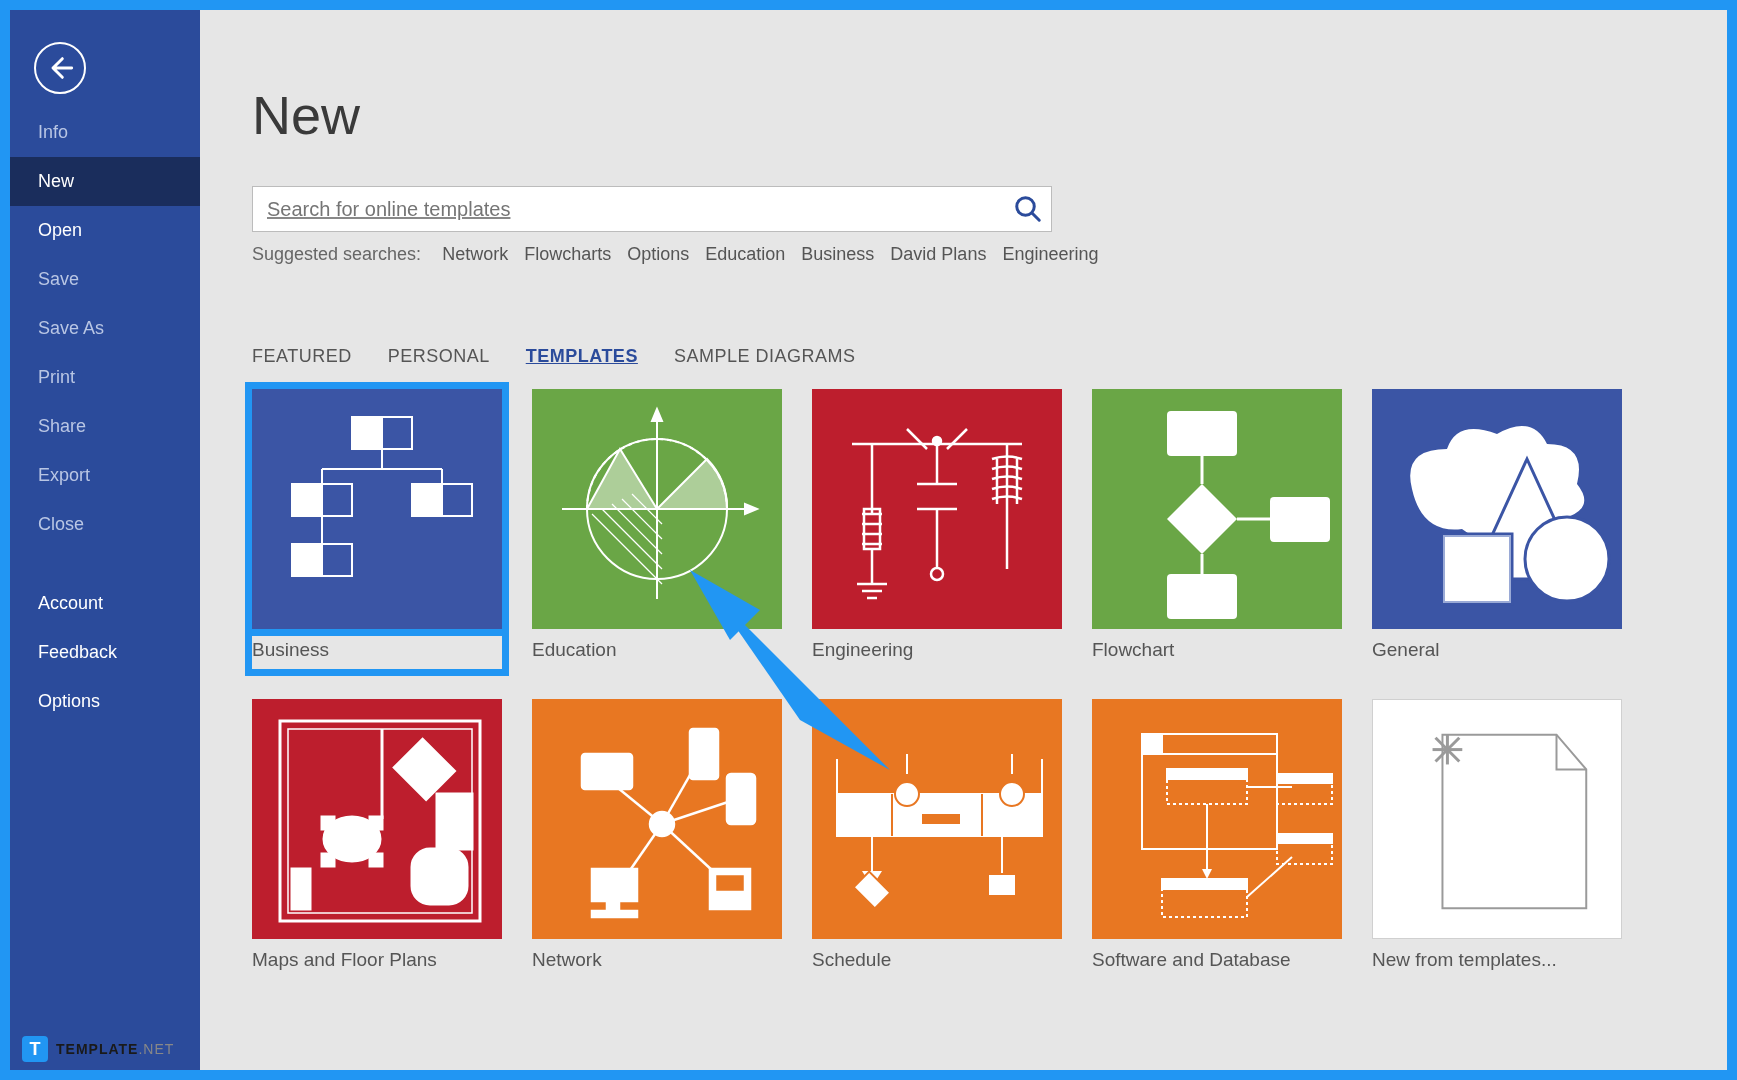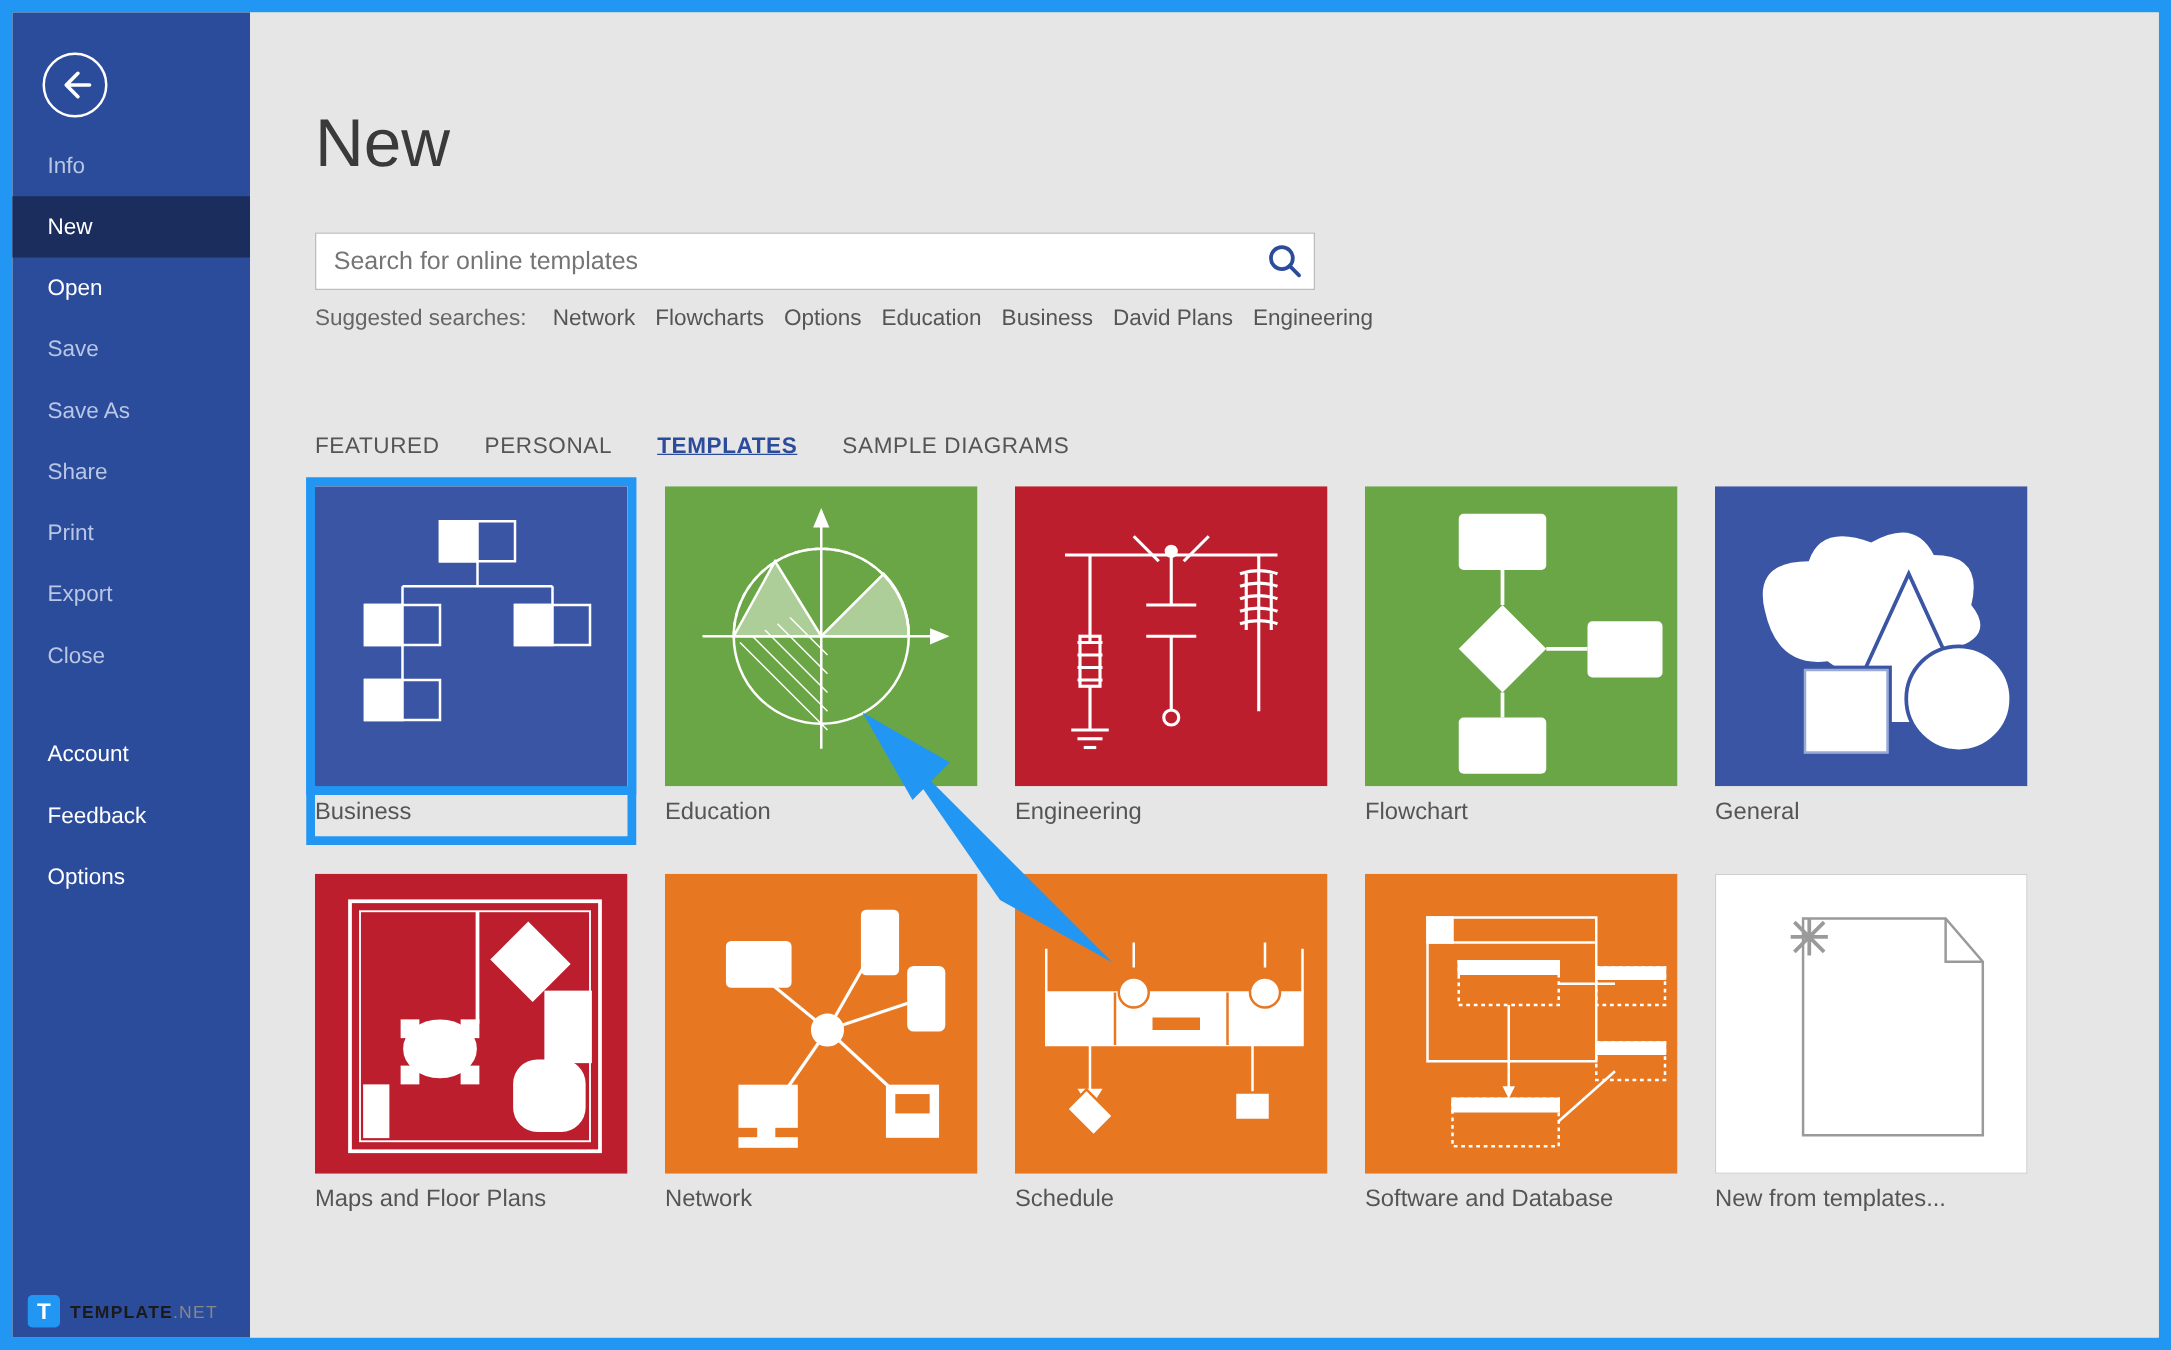--- a/index.html
+++ b/index.html
@@ -8,21 +8,21 @@
     background: #2196f3;
     width: 1737px;
     height: 1080px;
     padding: 10px;
     overflow: hidden;
   }
   .app {
     display: flex;
     width: 100%;
     height: 100%;
-    background: #fef9c3;
+    background: #0f172a;
     position: relative;
   }
   .titlebar {
     position: absolute;
     top: 0;
     left: 190px;
     right: 0;
     height: 38px;
     color: #888;
     font-size: 18px;
@@ -94,20 +94,21 @@
     padding: 0 8px 0 14px;
     margin-bottom: 12px;
   }
   .search-wrap input {
     flex: 1;
     border: none;
     outline: none;
     font-size: 20px;
     color: #888;
     background: transparent;
+    text-decoration: underline;
   }
   .search-icon { width: 30px; height: 30px; }
   .suggested {
     font-size: 18px;
     color: #555;
     margin-bottom: 40px;
   }
   .suggested span { margin-right: 16px; cursor: pointer; }
   .suggested .lbl { color: #666; cursor: default; }
   .tabs {
@@ -194,22 +195,22 @@
       <svg viewBox="0 0 24 24">
         <path d="M14 4 L6 12 L14 20 M6 12 H22" stroke="#fff" stroke-width="2.5" fill="none" stroke-linecap="round" stroke-linejoin="round"></path>
       </svg>
     </div>
     <div id="nav-main">
         <div class="nav-item">Info</div>
         <div class="nav-item enabled selected">New</div>
         <div class="nav-item enabled">Open</div>
         <div class="nav-item">Save</div>
         <div class="nav-item">Save As</div>
+        <div class="nav-item">Print</div>
         <div class="nav-item">Share</div>
-        <div class="nav-item">Print</div>
         <div class="nav-item">Export</div>
         <div class="nav-item">Close</div>
       </div>
     <div class="nav-gap"></div>
     <div id="nav-foot">
         <div class="nav-item enabled">Account</div>
         <div class="nav-item enabled">Feedback</div>
         <div class="nav-item enabled">Options</div>
       </div>
   </div>

